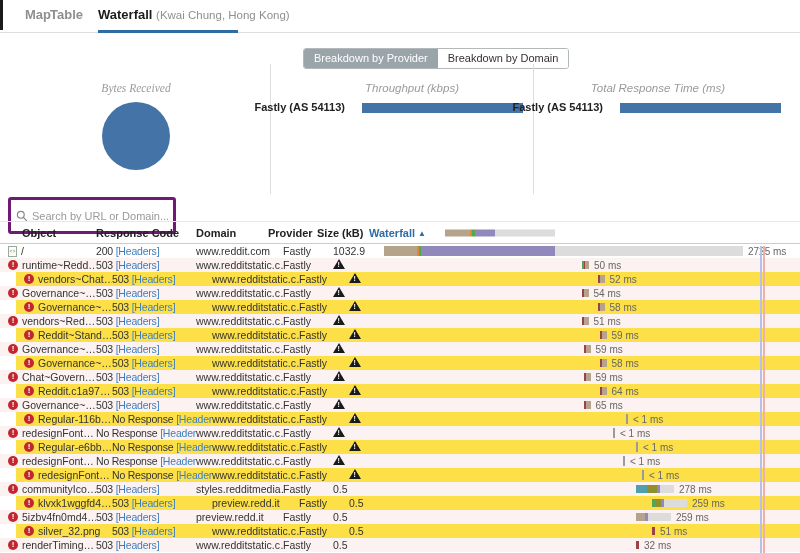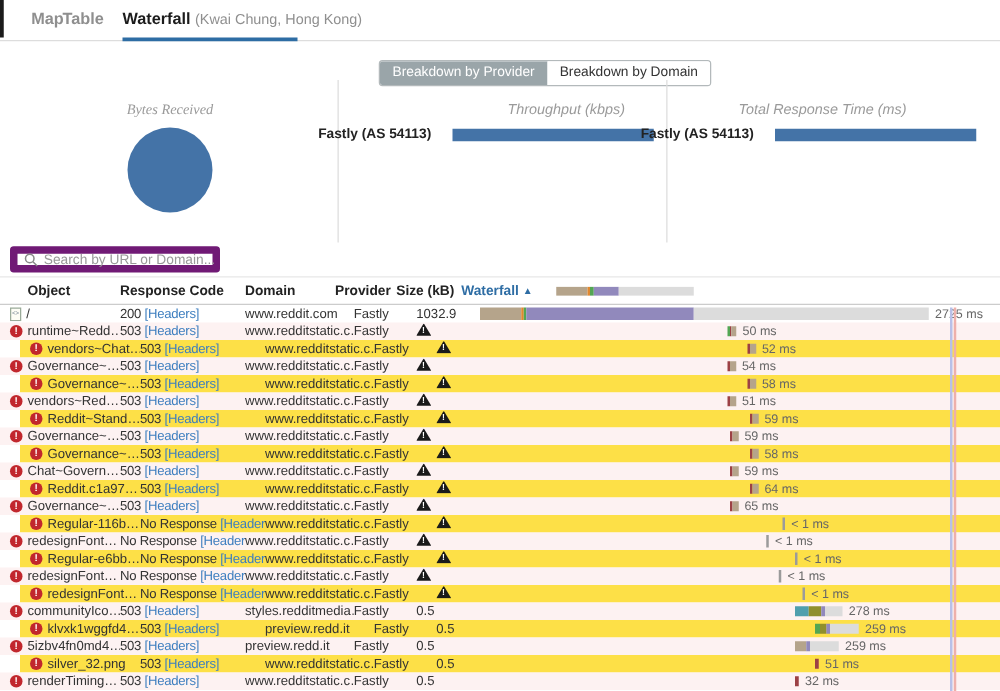--- a/index.html
+++ b/index.html
@@ -26,32 +26,32 @@
   .tg { font-size:11px; padding:0 10px; line-height:19px; border:none; background:#fff; color:#333;
         font-family:inherit; cursor:pointer; }
   .tg.selected { background:#9aa5a9; color:#fff; }
 
   
   .sep { position:absolute; top:64px; height:130px; width:1px; background:#ddd; }
   .sep1 { left:270px; } .sep2 { left:533px; }
   .chart-title { position:absolute; top:82px; font-size:11.5px; font-style:italic; color:#9a9a9a;
                  text-align:center; white-space:nowrap; }
   .t-bytes { left:56px;  width:160px;font-family:Liberation Serif, serif; }
-  .t-thr   { left:300px; width:200px;text-align:right; }
+  .t-thr   { left:312px; width:200px; }
   .t-trt   { left:558px; width:200px; }
   .pie { position:absolute; left:102px; top:102px; width:68px; height:68px; border-radius:50%;
          background:#4473a7; }
   .bar-label { position:absolute; width:95px; font-size:11px; font-weight:bold; color:#222;
                text-align:right; top:101px; white-space:nowrap; }
   .l-thr { left:250px; } .l-trt { left:508px; }
   .hbar { position:absolute; top:103px; height:10px; background:#4473a7; }
   .b-thr { left:362px; width:161px; } .b-trt { left:620px; width:161px; }
 
   
-  .searchbox { position:absolute; left:8px; top:197px; width:168px; height:21px; border:6px solid #701a75;
+  .searchbox { position:absolute; left:8px; top:197px; width:168px; height:37px; border:3px solid #701a75;
                border-radius:3px; display:flex; align-items:center; background:#fff; }
   .searchbox svg { margin-left:5px; flex:none; }
   .searchbox input { border:none; outline:none; font-size:11px; width:138px; margin-left:4px;
                      color:#555; font-family:inherit; background:transparent; }
   .searchbox input::placeholder { color:#999; }
 
   
   .thead { position:absolute; left:0; top:221px; width:800px; height:23px;
            border-top:1px solid #e8e8e8; border-bottom:1px solid #ccc;
            display:flex; align-items:center; font-size:11px; font-weight:bold; color:#222; }

